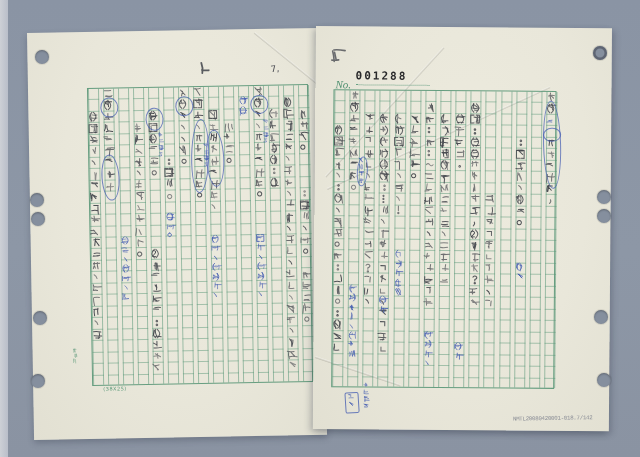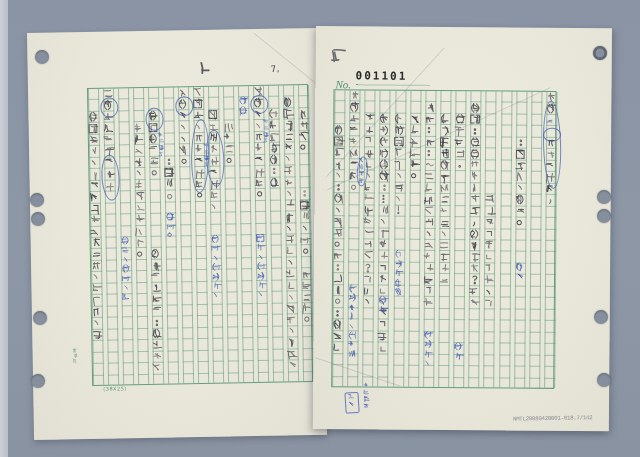--- a/index.html
+++ b/index.html
@@ -1616,21 +1616,21 @@
         <svg class="g" viewBox="0 0 10 10" style="left: 50.3516px; top: 363.097px; width: 6.3px; height: 6.3px;">
           <path d="M1.9,6.7Q4.6,7.4 8.4,6.9M1.8,1.0Q1.8,4.0 1.4,6.1M1.8,3.9Q4.2,4.6 7.1,3.7" fill="none" stroke="#3d57b0" stroke-width="1.3" stroke-linecap="round" opacity="0.6432202149182559"></path>
         </svg>
         <svg class="g" viewBox="0 0 10 10" style="left: 50.3023px; top: 369.256px; width: 6.3px; height: 6.3px;">
           <path d="M2.4,2.2L8.5,4.9M2.6,7.5Q6.2,7.5 9.6,7.7M2.0,2.9Q5.6,2.9 6.2,2.4M2.7,2.0Q3.4,5.0 3.0,9.9" fill="none" stroke="#3d57b0" stroke-width="1.3" stroke-linecap="round" opacity="0.7721462106332183"></path>
         </svg>
         <svg class="g" viewBox="0 0 10 10" style="left: 50.0244px; top: 375.961px; width: 6.3px; height: 6.3px;">
           <path d="M2.2,7.2Q5.7,7.8 7.3,7.0M1.6,2.7L5.9,4.4M4.3,3.0L5.2,4.6M3.2,3.7Q6.9,3.7 7.8,3.8" fill="none" stroke="#3d57b0" stroke-width="1.3" stroke-linecap="round" opacity="0.8463030087761582"></path>
         </svg>
       </div>
-    <div class="stamp">001101</div>
+    <div class="stamp">001288</div>
     <div class="no-label">No.</div>
     <div class="no-line"></div>
     <div class="catalog">NMTL20080420001-018.7/142</div>
   </div>
 
   <div class="hole" style="left:35px;top:50px;"></div>
   <div class="hole" style="left:30px;top:193px;"></div>
   <div class="hole" style="left:31px;top:212px;"></div>
   <div class="hole" style="left:33px;top:311px;"></div>
   <div class="hole" style="left:31px;top:374px;"></div>

